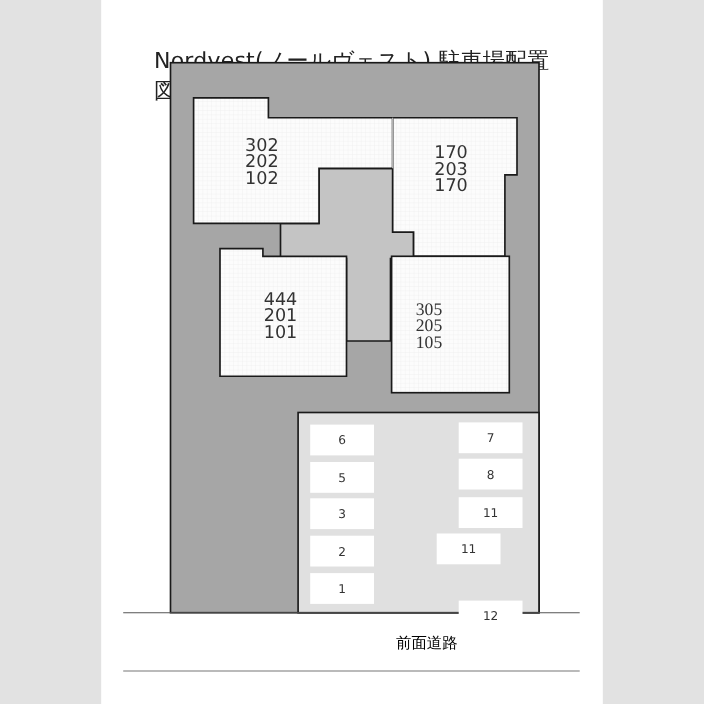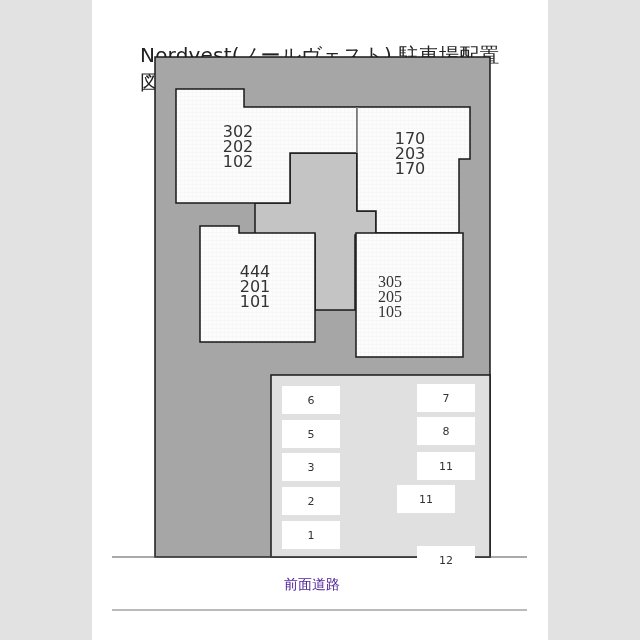--- a/index.html
+++ b/index.html
@@ -2,21 +2,21 @@
 <html><head>
 <meta charset="utf-8">
 <style>
   html, body { margin:0; padding:0; }
   body { width:640px; height:640px; position:relative; background:#e2e2e2; font-family:"DejaVu Sans", sans-serif; overflow:hidden; }
   .paper { position:absolute; left:92px; top:0; width:456px; height:640px; background:#ffffff; }
   .title { position:absolute; left:140px; top:24px; width:360px; text-align:left; font-size:20px; color:#222; letter-spacing:0.2px;margin-top:18px; }
   svg.plan { position:absolute; left:0; top:0; }
   .unit-label { position:absolute; font-size:16px; line-height:15px; color:#333; text-align:center; width:60px; }
   .slot { position:absolute; width:58px; height:28px; background:#ffffff; display:flex; align-items:center; justify-content:center; font-size:11px; color:#333; }
-  .road-label { position:absolute; left:232px; top:576px; width:160px; text-align:center; font-size:14px; color:#4c1d95; }
+  .road-label { position:absolute; left:256px; top:576px; width:160px; text-align:right; font-size:14px; color:#000000; }
 </style>
 </head>
 <body>
 
 <div class="paper"></div>
 
 <div class="title">Nordvest(ノールヴェスト) 駐車場配置図</div>
 
 <svg class="plan" width="640" height="640" viewBox="0 0 640 640">
   <defs>

